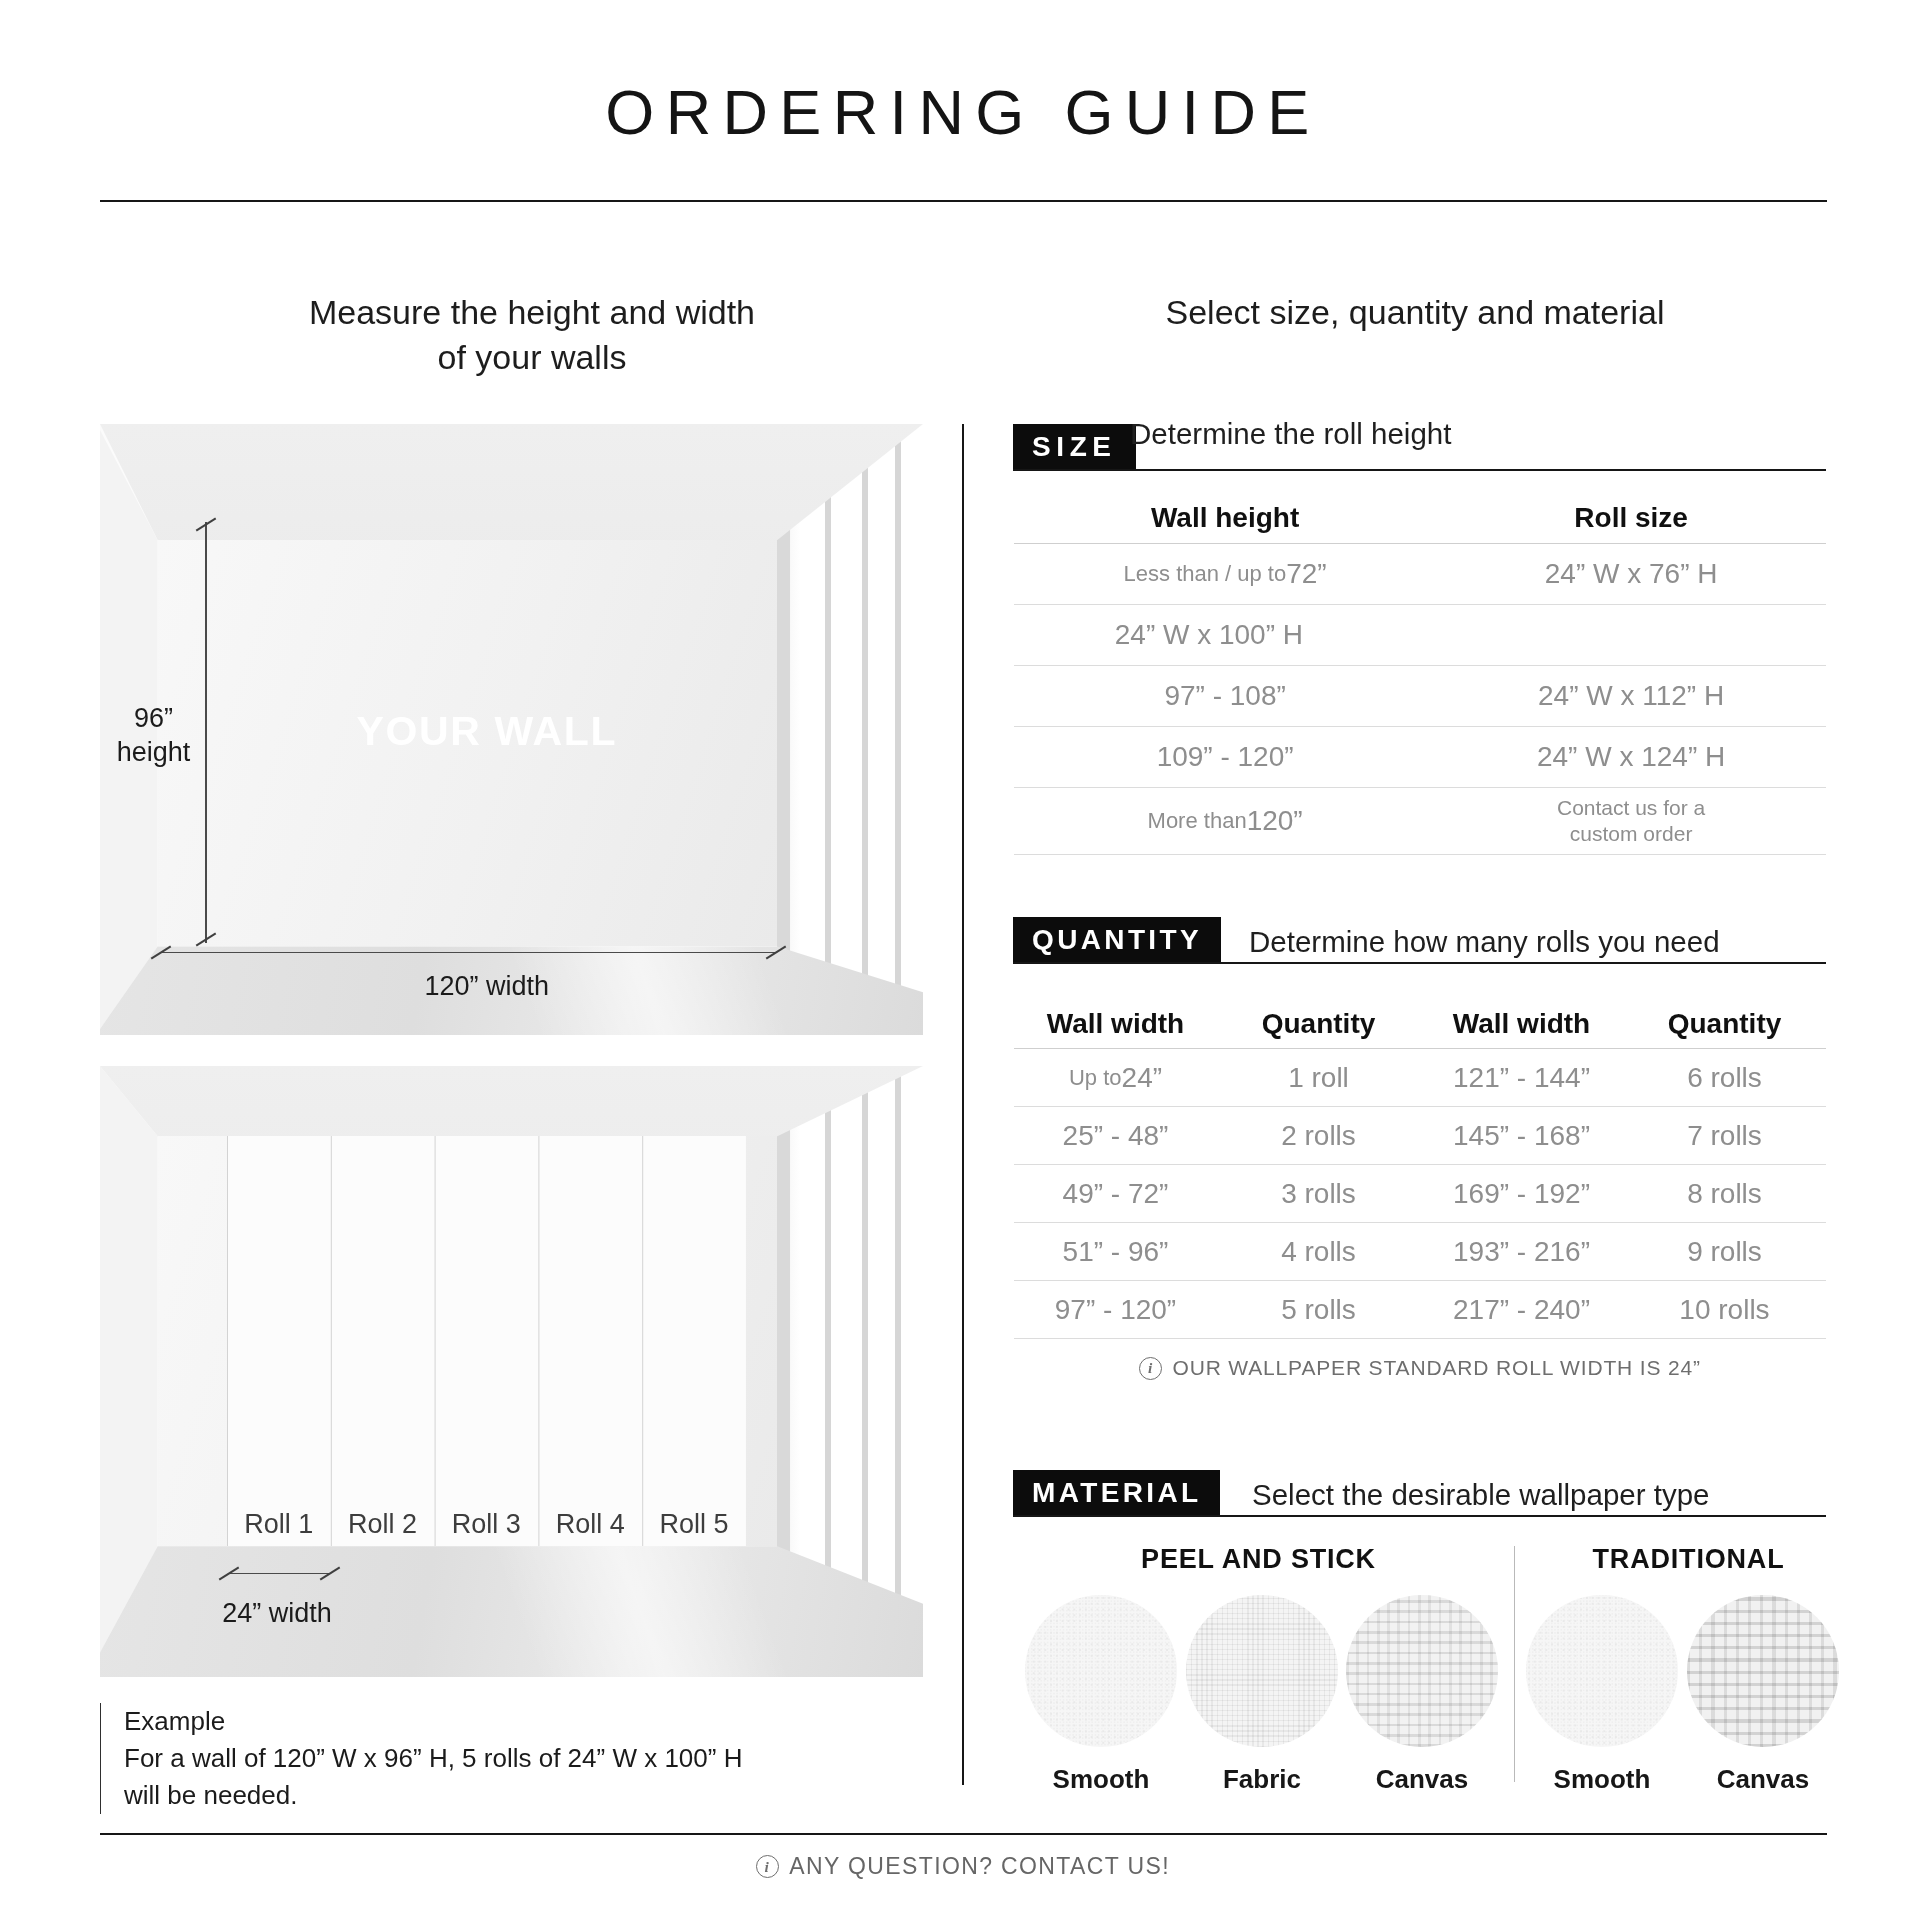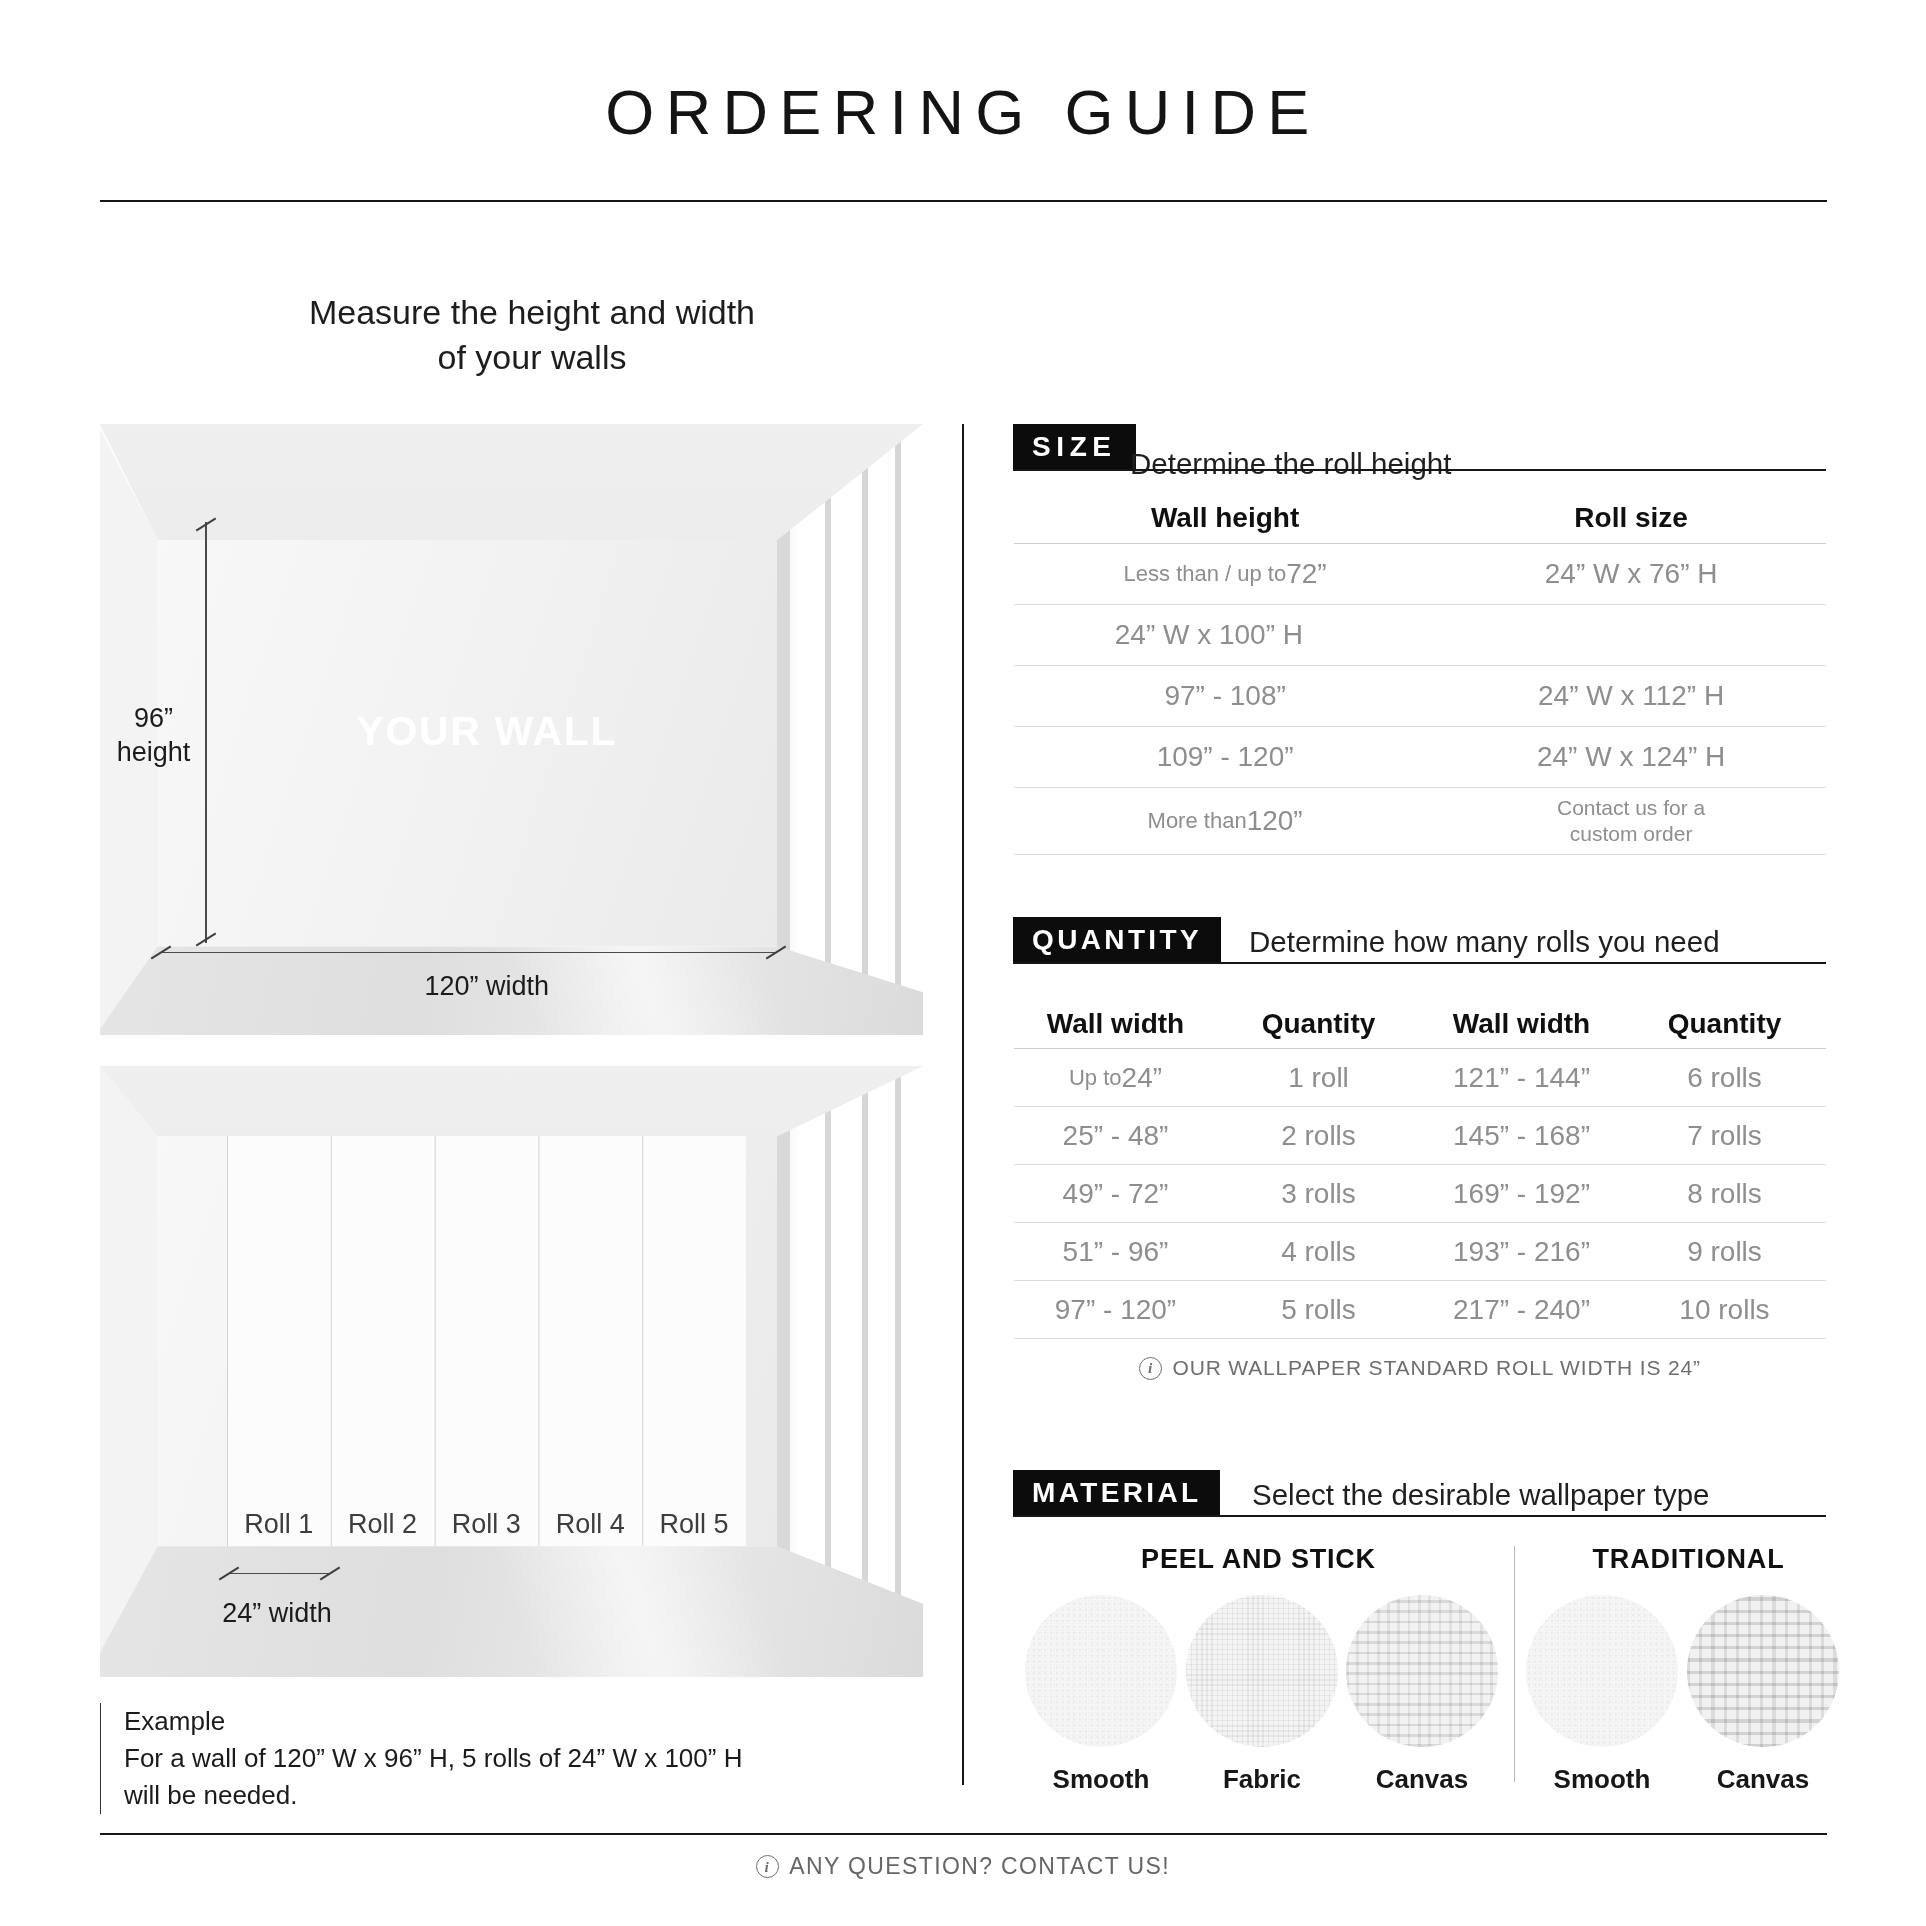--- a/index.html
+++ b/index.html
@@ -92,20 +92,21 @@
 
 <div id="page">
 
   <div class="abs title">ORDERING GUIDE</div>
   <div class="abs rule" style="left:100px; top:200px; width:1727px;"></div>
 
   <div class="abs col-heading" style="left:100px; top:290px; width:864px;">
     <div>Measure the height and width</div>
     <div>of your walls</div>
   </div>
+  <div class="abs col-heading" style="left:969px; top:290px; width:892px;">Select size, quantity and material</div>
 
   <div class="abs" style="left:962px; top:424px; width:1.9px; height:1361px; background:#161616;"></div>
 
   <div class="room" style="top:424px;">
     <div class="window">
       <div class="win-frame"></div>
       <div class="mullion" style="left:33%;"></div>
       <div class="mullion" style="left:58%;"></div>
       <div class="mullion" style="left:81%;"></div>
     </div>
@@ -160,21 +161,21 @@
     <div class="dim-label" style="left:9%; top:87%; width:25%;">24” width</div>
   </div>
 
   <div class="example">
     <div>Example</div>
     <div>For a wall of 120” W x 96” H, 5 rolls of 24” W x 100” H</div>
     <div>will be needed.</div>
   </div>
 
   <div class="abs badge" style="left:1013px; top:424px; letter-spacing:0.2em;">SIZE</div>
-  <div class="abs section-sub" style="left:1130px; top:447px;">Determine the roll height</div>
+  <div class="abs section-sub" style="left:1130px; top:417px;">Determine the roll height</div>
   <div class="abs rule" style="left:1013px; top:469px; width:813px;"></div>
 
   <div class="tbl" style="top:493px; height:362px;">
     <div class="colbg" style="left:52%; right:0;"></div>
     <div class="trow head" style="height:51px;">
       <div class="tc hdr-txt" style="width:52%;">Wall height</div>
       <div class="tc hdr-txt" style="width:48%;">Roll size</div>
     </div>
     <div class="trow" style="height:61px;">
       <div class="tc" style="width:52%;">

